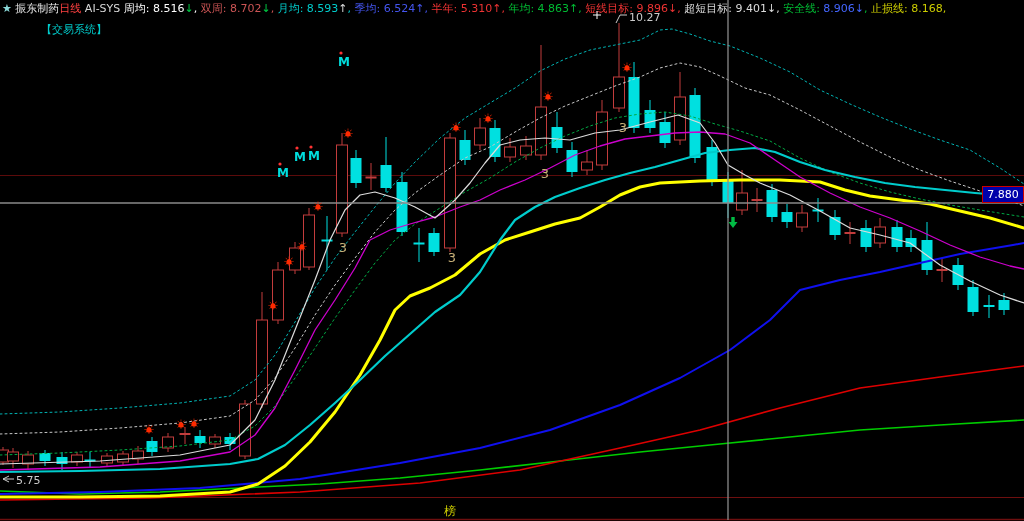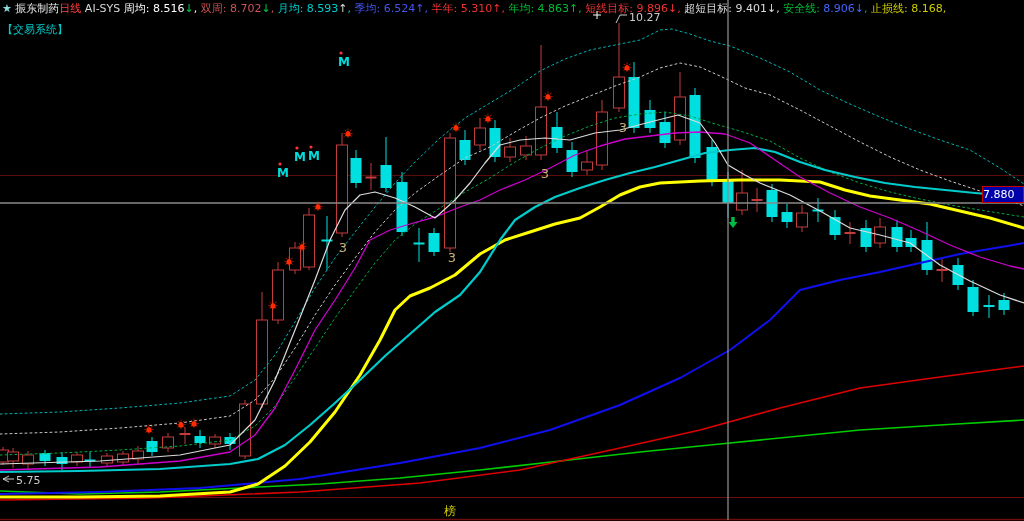--- a/index.html
+++ b/index.html
@@ -4,31 +4,31 @@
 <style>
   html,body{margin:0;padding:0;background:#111;}
   .screen{position:relative;width:1024px;height:521px;background:#000;overflow:hidden;
           font-family:"DejaVu Sans",sans-serif;}
   .title-bar{position:absolute;left:2px;top:2px;height:13px;white-space:nowrap;
              font-size:11px;line-height:13px;letter-spacing:0px;z-index:2;}
   .title-bar span{display:inline;}
   .system-label{position:absolute;left:2px;top:22px;font-size:11px;z-index:2;}
   svg.chart{position:absolute;left:0;top:0;z-index:3;}
   .price-tag{position:absolute;left:982px;top:186px;width:40px;height:15px;z-index:4;
-             font-size:11px;line-height:15px;text-align:left;}
+             font-size:11px;line-height:15px;text-align:center;}
   .high-label{position:absolute;left:629px;top:11px;font-size:11px;z-index:4;text-align:center;}
   .low-label{position:absolute;left:16px;top:474px;font-size:11px;z-index:4;}
   .bottom-tag{position:absolute;left:444px;top:503px;font-size:12px;z-index:4;}
 </style>
 </head>
 <body>
 
 <div class="screen">
   <div class="title-bar"><span style="color: rgb(138, 216, 216);">★ </span><span style="color: rgb(232, 232, 232);">振东制药</span><span style="color: rgb(255, 64, 64);">日线</span><span style="color: rgb(216, 216, 216);"> AI-SYS </span><span style="color: rgb(255, 255, 255);">周均: 8.516</span><span style="color: rgb(0, 204, 68);">↓</span><span style="color: rgb(255, 255, 255);">, </span><span style="color: rgb(204, 85, 85);">双周: 8.702</span><span style="color: rgb(0, 204, 68);">↓</span><span style="color: rgb(204, 85, 85);">, </span><span style="color: rgb(0, 204, 204);">月均: 8.593</span><span style="color: rgb(221, 221, 221);">↑</span><span style="color: rgb(0, 204, 204);">, </span><span style="color: rgb(68, 85, 238);">季均: 6.524</span><span style="color: rgb(68, 85, 238);">↑</span><span style="color: rgb(68, 85, 238);">, </span><span style="color: rgb(238, 51, 51);">半年: 5.310</span><span style="color: rgb(238, 51, 51);">↑</span><span style="color: rgb(238, 51, 51);">, </span><span style="color: rgb(0, 187, 51);">年均: 4.863</span><span style="color: rgb(0, 187, 51);">↑</span><span style="color: rgb(0, 187, 51);">, </span><span style="color: rgb(238, 51, 51);">短线目标: 9.896</span><span style="color: rgb(238, 51, 51);">↓</span><span style="color: rgb(238, 51, 51);">, </span><span style="color: rgb(221, 221, 221);">超短目标: 9.401</span><span style="color: rgb(221, 221, 221);">↓</span><span style="color: rgb(221, 221, 221);">, </span><span style="color: rgb(0, 187, 51);">安全线: </span><span style="color: rgb(68, 102, 255);">8.906</span><span style="color: rgb(68, 102, 255);">↓</span><span style="color: rgb(0, 187, 51);">, </span><span style="color: rgb(204, 204, 0);">止损线: 8.168,</span></div>
-  <div class="system-label" style="color: rgb(0, 204, 204);">【交易系统】</div>
+  <div class="system-label" style="color: rgb(0, 204, 204); margin-left: 39px;">【交易系统】</div>
 
   <svg class="chart" width="1024" height="521">
       <line x1="0" y1="175.5" x2="1024" y2="175.5" stroke="#5c0b0b" stroke-width="1"></line>
       <line x1="0" y1="497.5" x2="1024" y2="497.5" stroke="#6e0f0f" stroke-width="1"></line>
       <line x1="0" y1="519.5" x2="1024" y2="519.5" stroke="#6e0f0f" stroke-width="1.5"></line>
       <g>
         <line x1="3" y1="447" x2="3" y2="465" stroke="#c23c3c" stroke-width="1"></line>
         <rect x="-2.5" y="450" width="11" height="12" fill="#000000" stroke="#c23c3c" stroke-width="1"></rect>
         <line x1="13" y1="448" x2="13" y2="468" stroke="#c23c3c" stroke-width="1"></line>
         <rect x="7.5" y="452" width="11" height="9" fill="#000000" stroke="#c23c3c" stroke-width="1"></rect>

